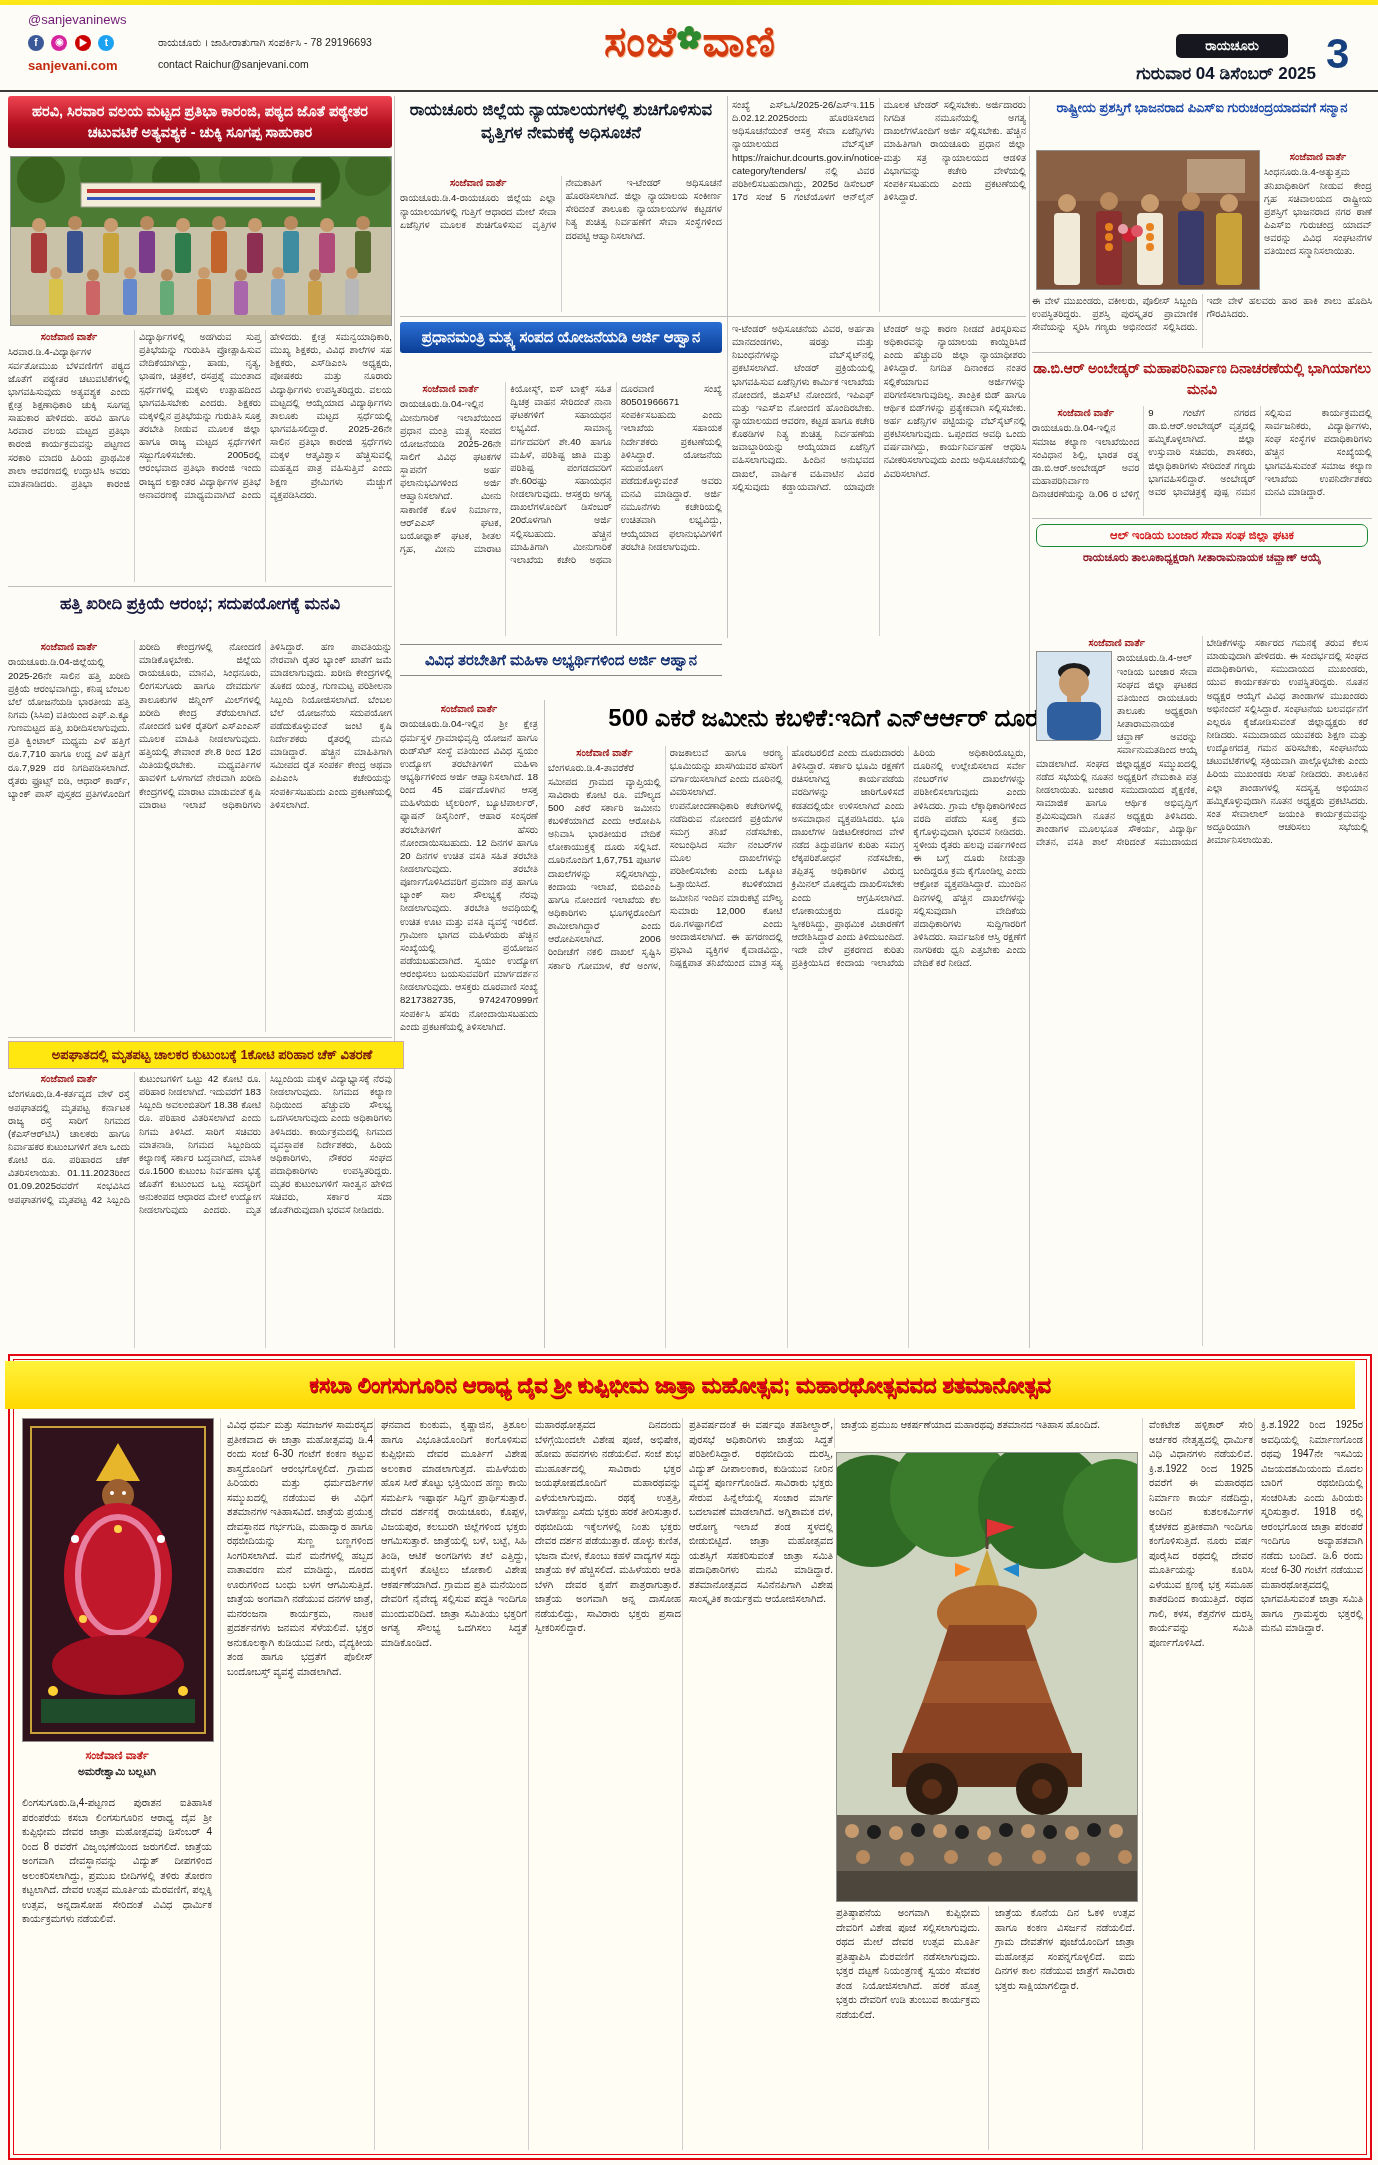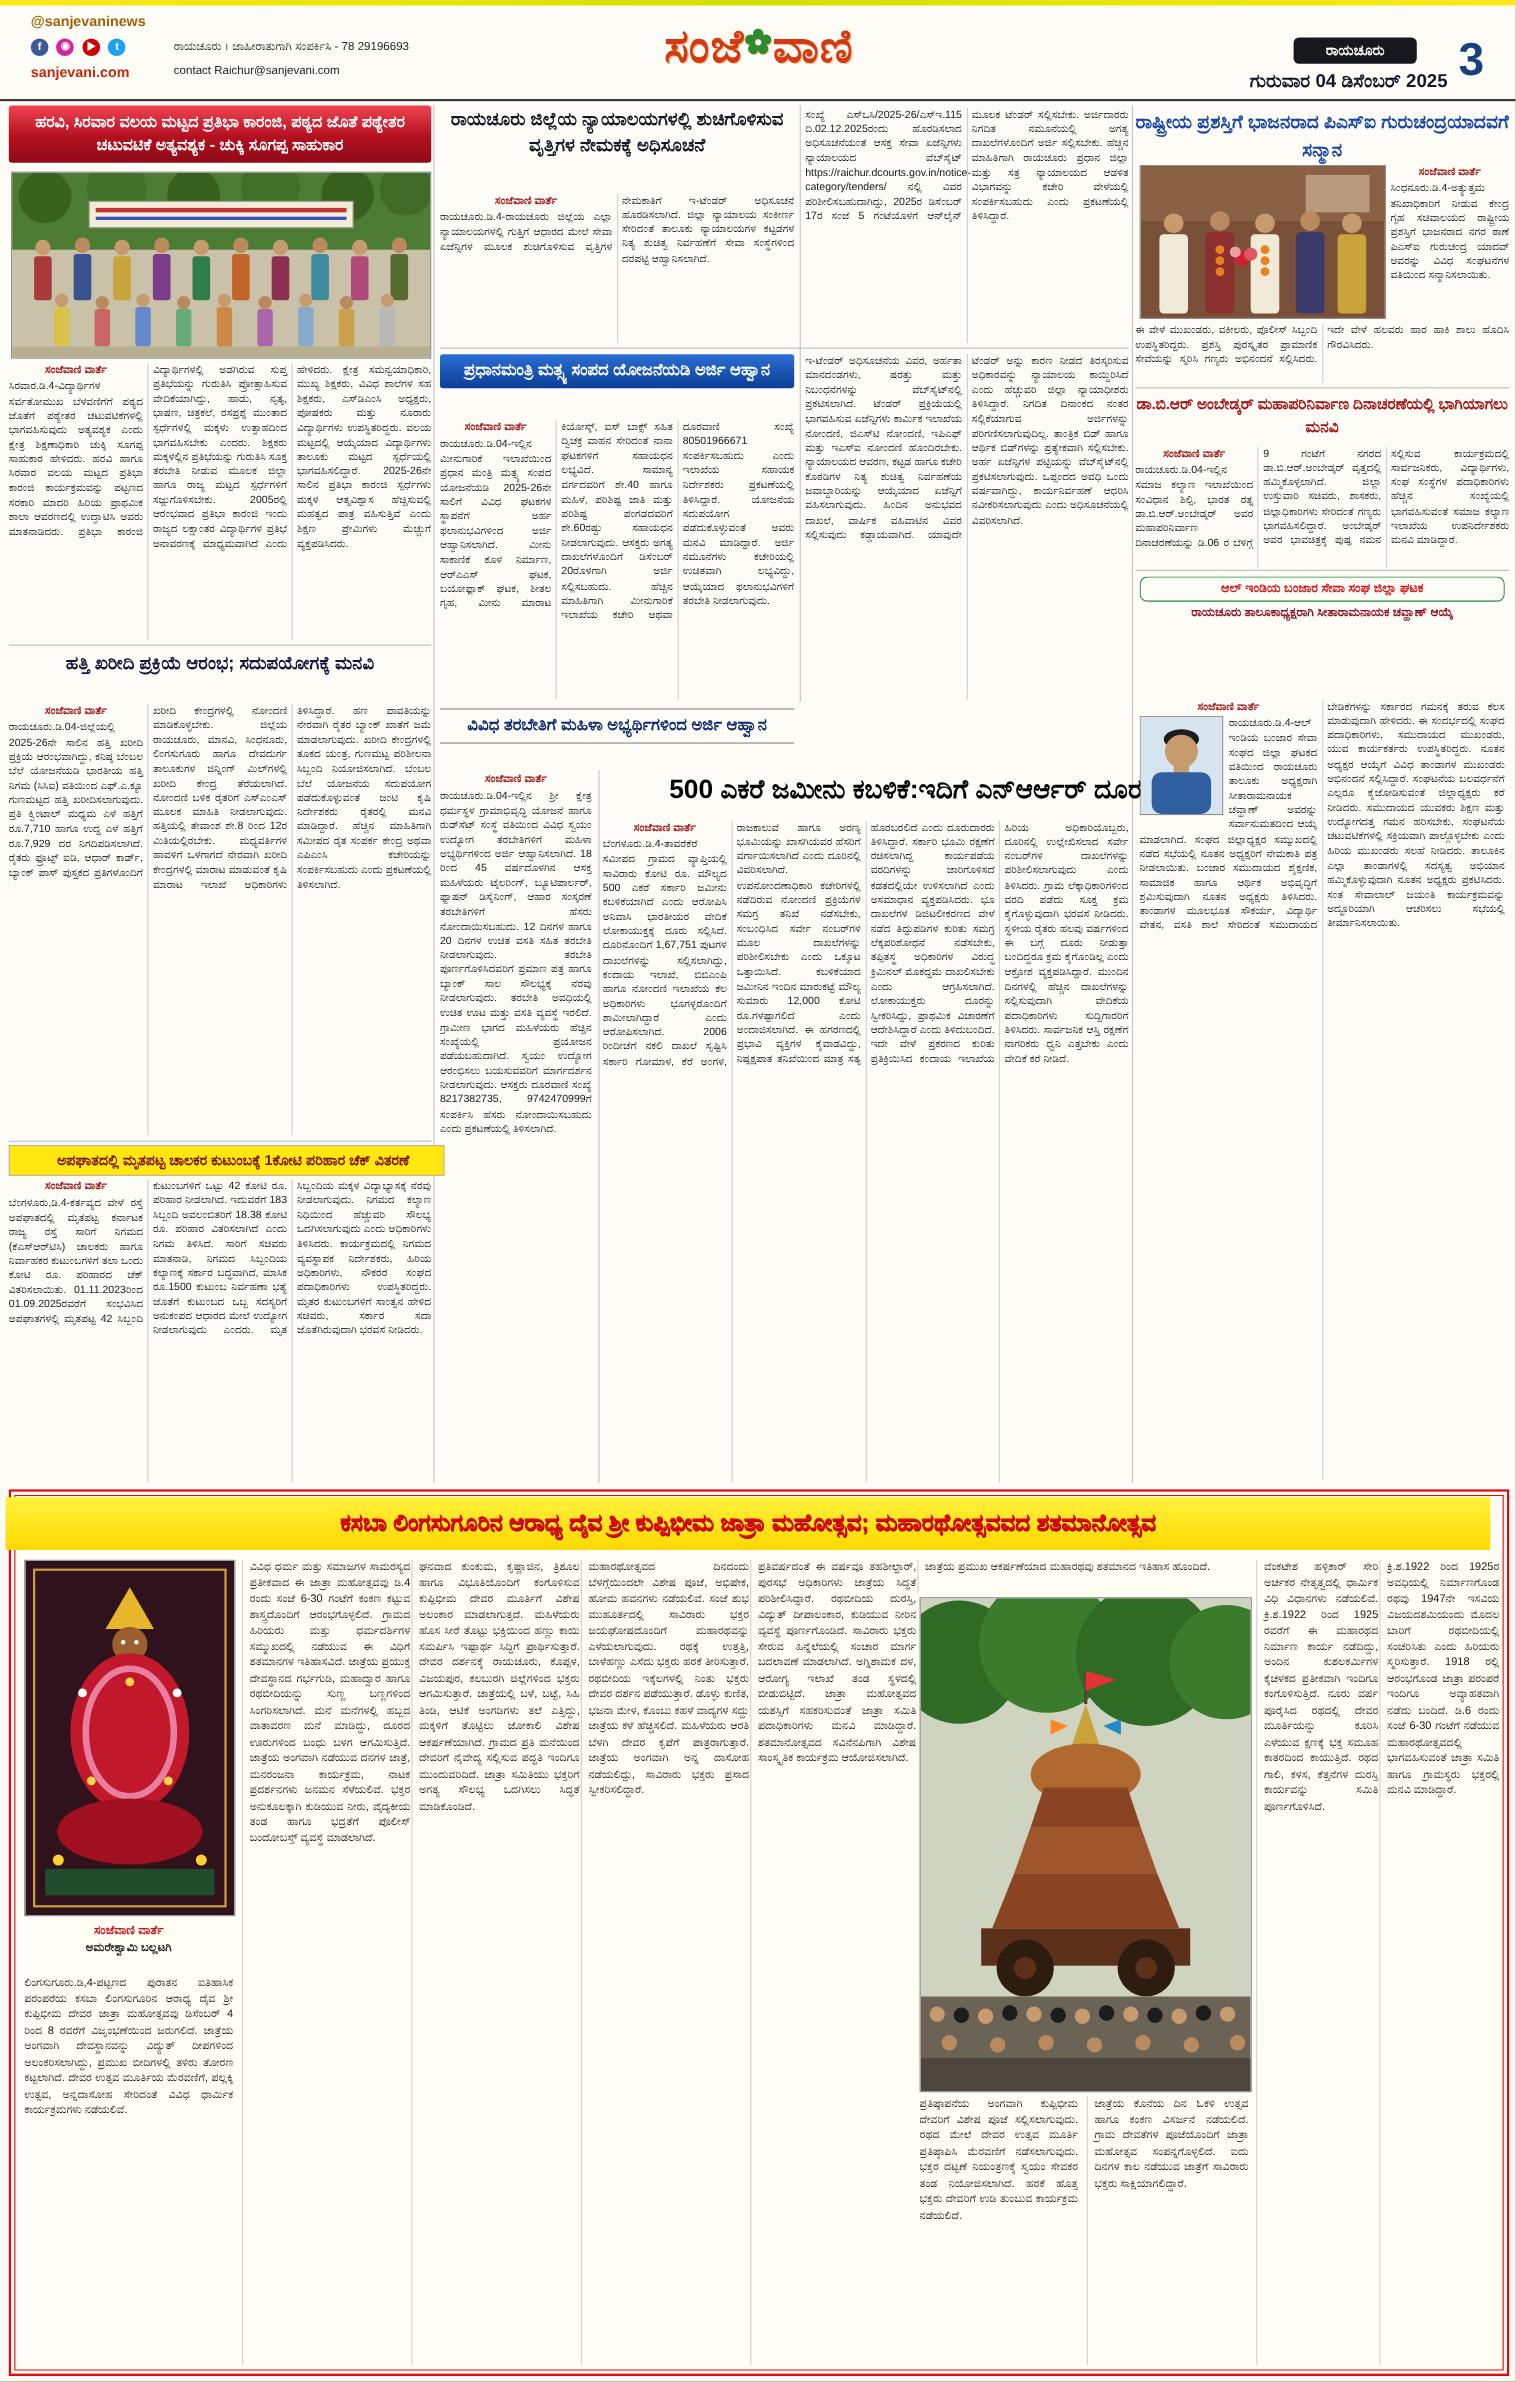--- a/index.html
+++ b/index.html
@@ -12,21 +12,21 @@
   .c4{column-count:4;column-gap:9px;column-rule:1px solid #cfcfcf;}
   .byline{display:block;font-weight:bold;color:#9c1414;font-size:9.8px;text-align:center;margin-bottom:2px;}
   .vrule{position:absolute;width:1px;background:#c2c2c2;}
   .hrule{position:absolute;height:1px;background:#bdbdbd;}
   .photo{position:absolute;border:1px solid #8f8f8f;overflow:hidden;background:#ddd;}
   .photo svg{display:block;width:100%;height:100%;}
   
   #topstrip{position:absolute;left:0;top:0;width:1378px;height:5px;
     background:linear-gradient(90deg,#ffe81a,#d3e000,#ffe81a);}
   #hdr-rule{position:absolute;left:0;top:90px;width:1378px;height:2px;background:#3a3a3a;}
-  .social-handle{font-size:13px;font-weight:bold;color:#a16207;}
+  .social-handle{font-size:13px;font-weight:normal;color:#701a75;}
   .sicon{display:inline-block;width:16px;height:16px;border-radius:50%;color:#fff;font-size:10px;
          line-height:16px;text-align:center;margin-right:3px;font-weight:bold;}
   .website{font-size:13px;font-weight:bold;color:#c22a0e;}
   .contact{font-size:10.5px;color:#222;}
   .logo{font-size:42px;font-weight:bold;color:#d43a0f;letter-spacing:1px;text-shadow:1px 1px 0 #f8c09a;}
   .logo .flower{color:#2e8a2e;font-size:30px;vertical-align:8px;}
   .edition-box{background:#17171f;color:#fff;border-radius:5px;font-size:13px;font-weight:bold;
                text-align:center;line-height:24px;}
   .dateline{font-size:17px;font-weight:bold;color:#0f172a;text-align:right;}
   .pagenum{font-size:42px;font-weight:bold;color:#16407e;}
@@ -34,21 +34,21 @@
   .hl{font-weight:bold;text-align:center;overflow:hidden;}
   .hl-red{background:linear-gradient(180deg,#ef4452,#b3101f 55%,#8e0a18);color:#fff;
           font-size:14.5px;line-height:1.45;padding:5px 4px;border-radius:3px;}
   .hl-navy{color:#14143c;font-size:16.5px;line-height:1.35;}
   .hl-yellow{background:#ffe70f;color:#7a1010;font-size:13px;line-height:26px;border:1px solid #caa;}
   .hl-dark{color:#101828;font-size:16.5px;line-height:1.4;}
   .hl-blue-bg{background:linear-gradient(180deg,#2b6fd4,#0b3e96);color:#fff;font-size:15px;
               line-height:1.5;padding:4px;border-radius:3px;}
   .hl-blue{color:#0d2a6e;font-size:15px;line-height:1.45;border-top:1.5px solid #888;border-bottom:1.5px solid #888;padding:4px 0;}
   .hl-big{color:#000;font-size:24px;line-height:40px;white-space:nowrap;}
-  .hl-blue2{color:#1846a8;font-size:17px;line-height:1.5;}
+  .hl-blue2{color:#1846a8;font-size:13px;line-height:1.5;}
   .hl-maroon{color:#a61212;font-size:14px;line-height:1.5;}
   .bx-green{display:block;border:1.5px solid #1d8a3a;border-radius:7px;color:#d01818;font-weight:bold;
             font-size:11.5px;line-height:1.3;padding:3px 2px;margin-bottom:3px;}
   .hl-maroon2{display:block;color:#8a1020;font-weight:bold;font-size:11px;line-height:1.4;}
   .jportrait{float:left;width:74px;height:88px;margin:0 5px 3px 0;border:1px solid #8f8f8f;}
   .jportrait svg{display:block;width:100%;height:100%;}
   
   #jatra-box{position:absolute;left:8px;top:1354px;width:1360px;height:802px;
              border:2px solid #e30613;box-shadow:inset 0 0 0 3px #fffdf4, inset 0 0 0 4px #e30613;
              background:#fffdf4;}

